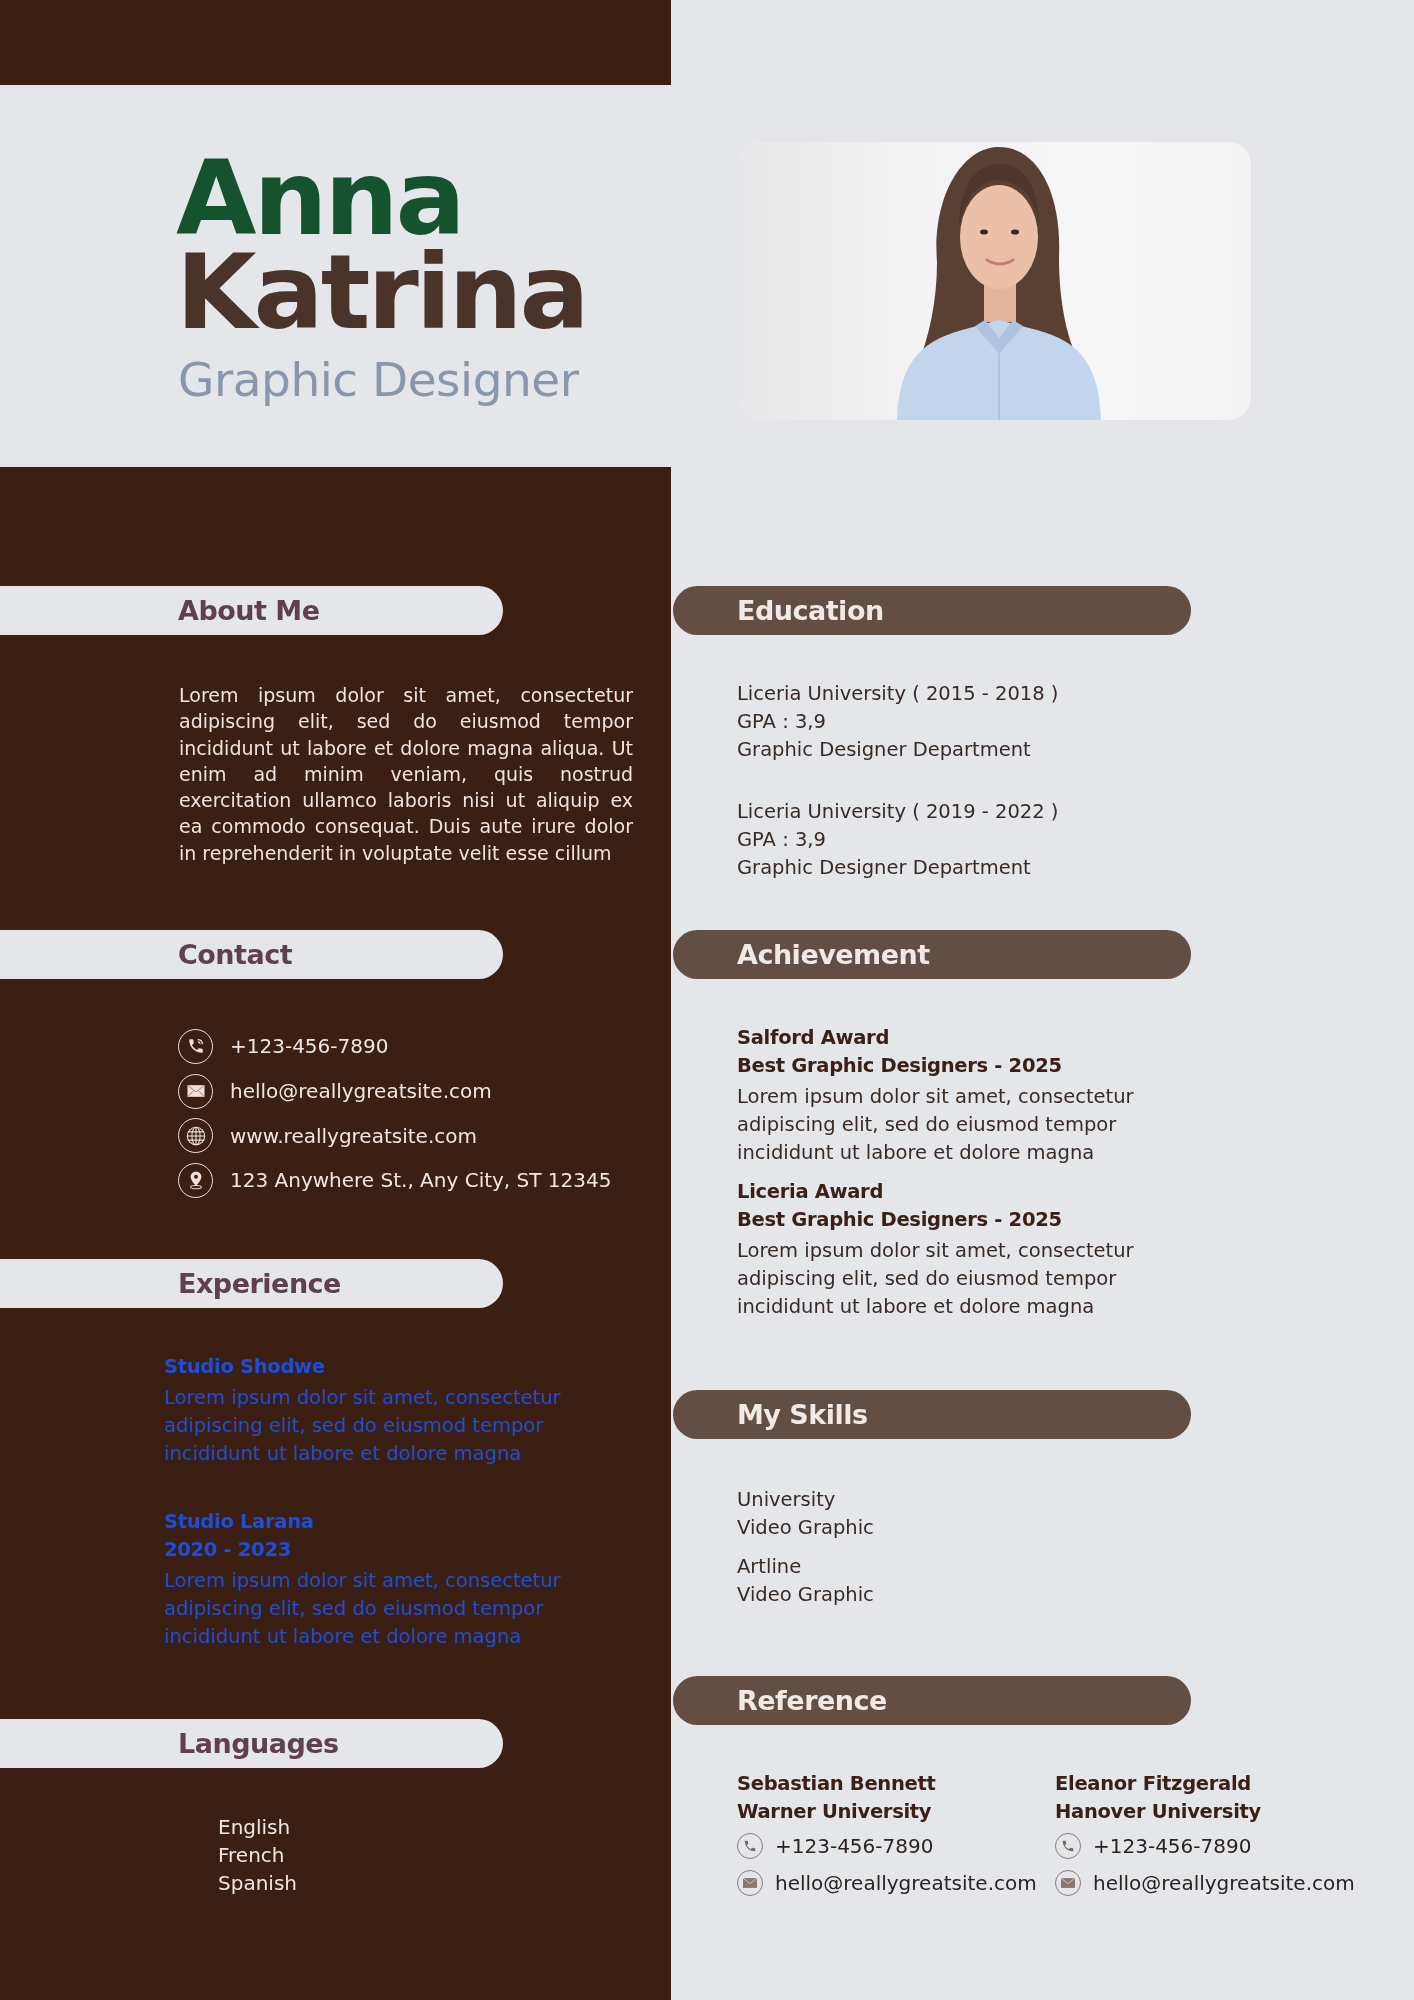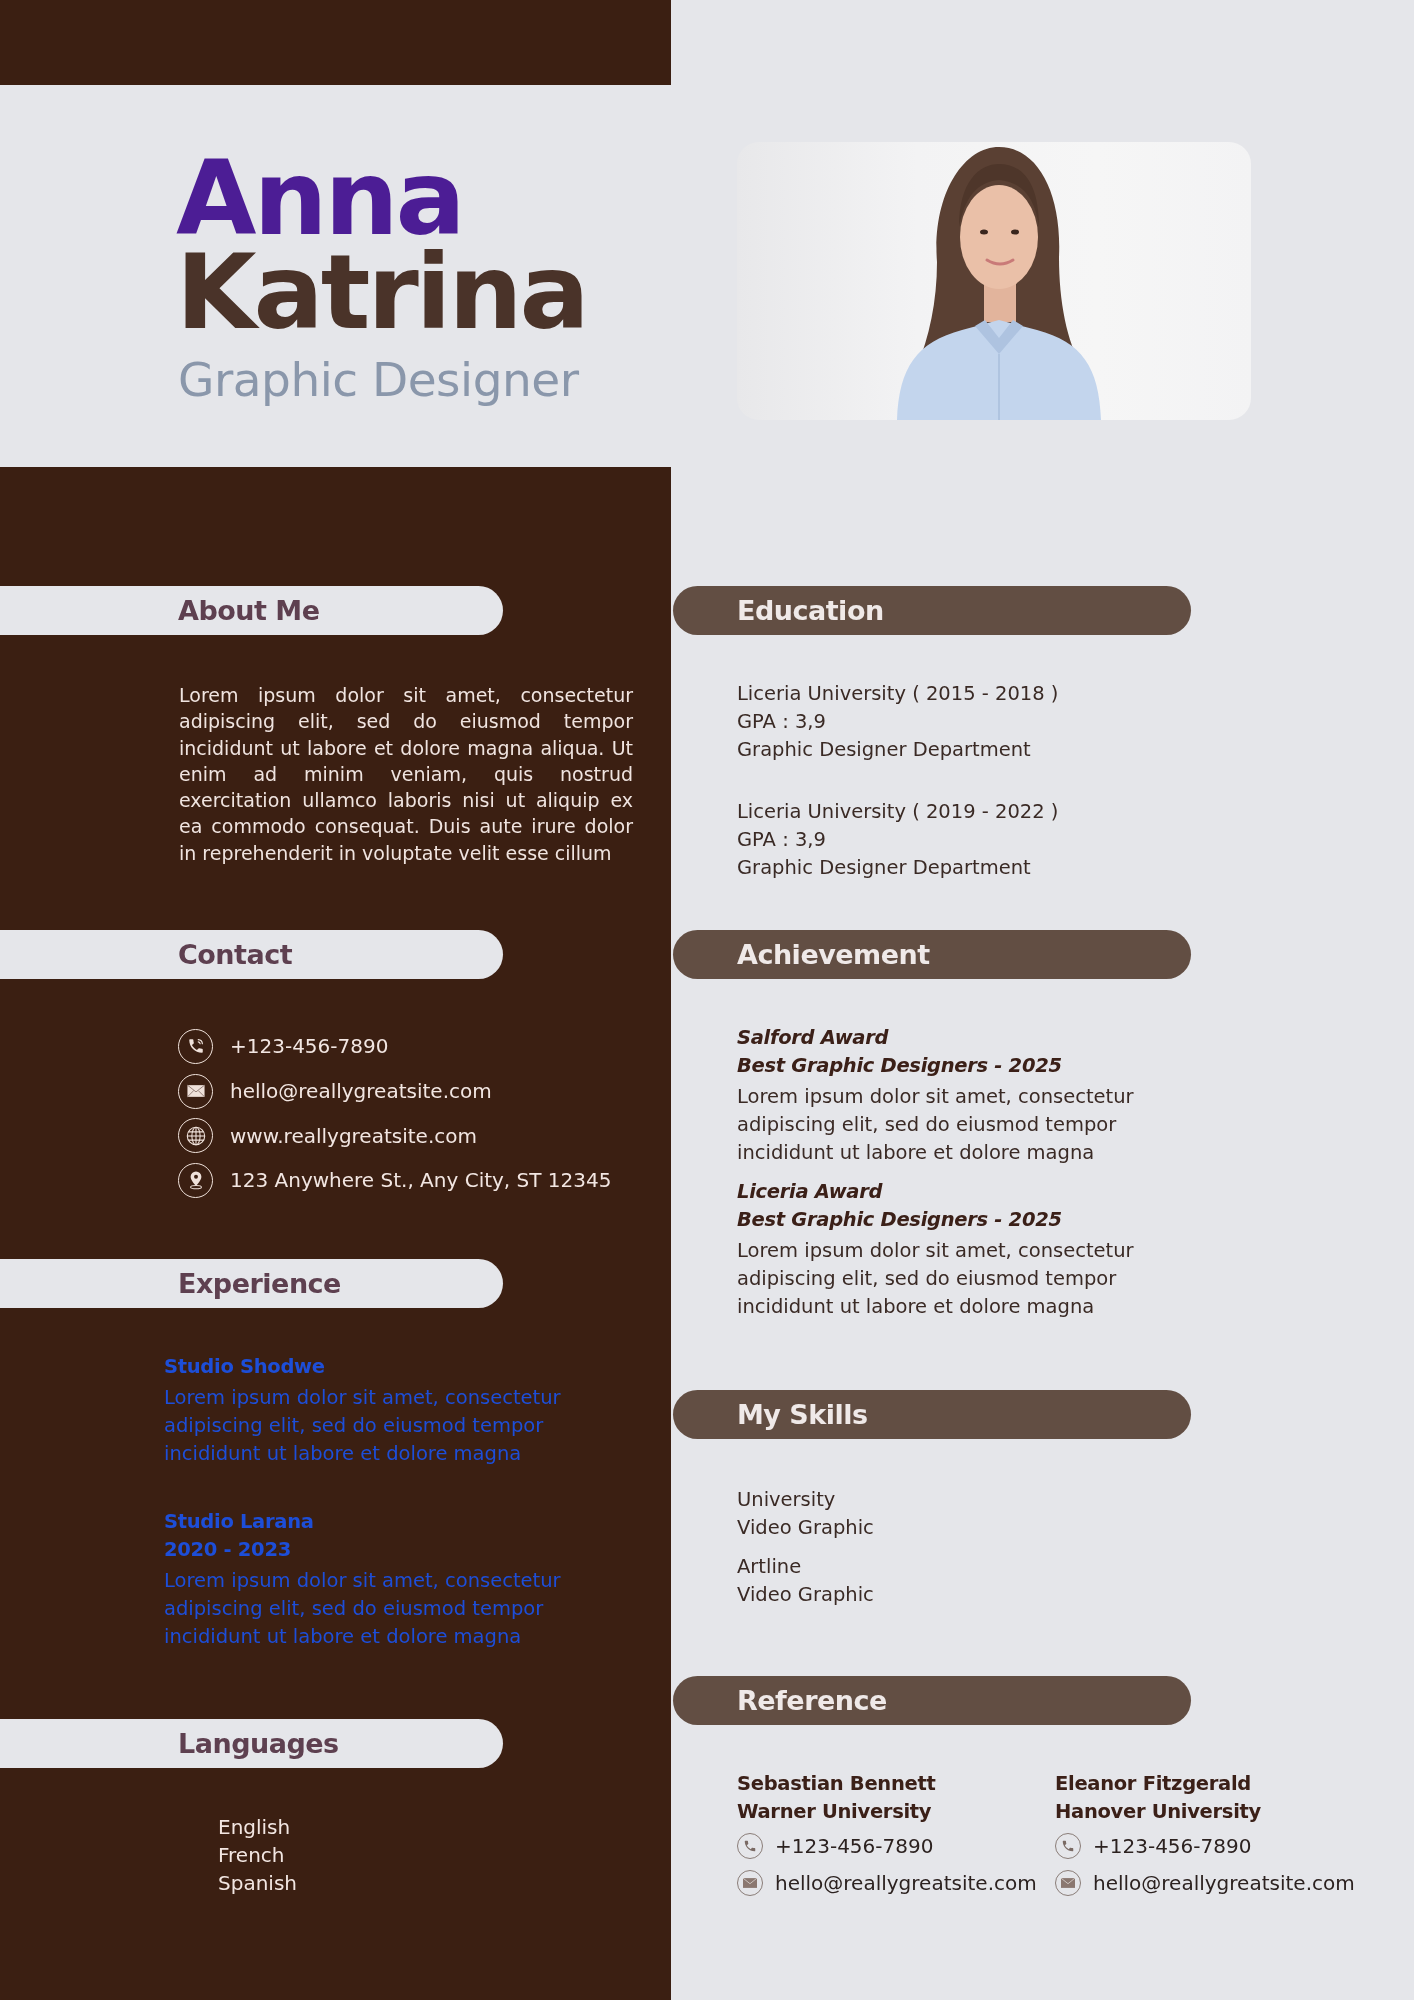--- a/index.html
+++ b/index.html
@@ -17,21 +17,21 @@
       position: absolute; left: 0; top: 467px; width: 671px; height: 1533px;
       background: #3b1f12;
     }
 
     
     .name-first, .name-last {
       position: absolute; left: 176px;
       font-family: "DejaVu Sans", sans-serif; font-weight: bold;
       letter-spacing: -3px;
     }
-    .name-first { top: 138px; font-size: 104px; line-height: 120px; color: #4c1d95; }
+    .name-first { top: 138px; font-size: 104px; line-height: 120px; color: #14532d; }
     .name-last  { top: 232px; font-size: 104px; line-height: 120px; color: #4a3329; }
     .job-title {
       position: absolute; left: 178px; top: 350px;
       font-size: 47px; line-height: 60px; color: #8a97ab; letter-spacing: -0.5px;
     }
 
     
     .photo {
       position: absolute; left: 737px; top: 142px; width: 514px; height: 278px;
       border-radius: 22px; overflow: hidden;
@@ -76,21 +76,21 @@
     .exp-body { font-size: 19.5px; line-height: 28px; margin-top: 3px; }
 
     .lang-list { position: absolute; left: 179px; top: 1813px; }
     .lang-item { font-size: 20px; line-height: 28px; color: #f2e6e2; margin-left: 39px; }
 
     
     .edu-block { position: absolute; left: 737px; color: #3a2a25; }
     .edu-line { font-size: 19.5px; line-height: 28px; }
 
     .ach-block { position: absolute; left: 737px; width: 430px; color: #3a2a25; }
-    .ach-title { font-size: 19.5px; font-weight: bold; line-height: 28px; color: #3b2018; letter-spacing: -0.3px; font-style: italic; }
+    .ach-title { font-size: 19.5px; font-weight: bold; line-height: 28px; color: #3b2018; letter-spacing: -0.3px; }
     .ach-body { font-size: 19.5px; line-height: 28px; margin-top: 3px; }
 
     .skill-block { position: absolute; left: 737px; color: #3a2a25; }
     .skill-line { font-size: 19.5px; line-height: 28px; }
 
     .ref-block { position: absolute; top: 1770px; color: #3a2a25; }
     .ref-title { font-size: 19.5px; font-weight: bold; line-height: 28px; color: #3b2018; letter-spacing: -0.3px; }
     .ref-row { display: flex; align-items: center; height: 35px; margin-top: 2px; }
     .ref-icon {
       width: 26px; height: 26px; border: 1.4px solid #8a7d78; border-radius: 50%;

